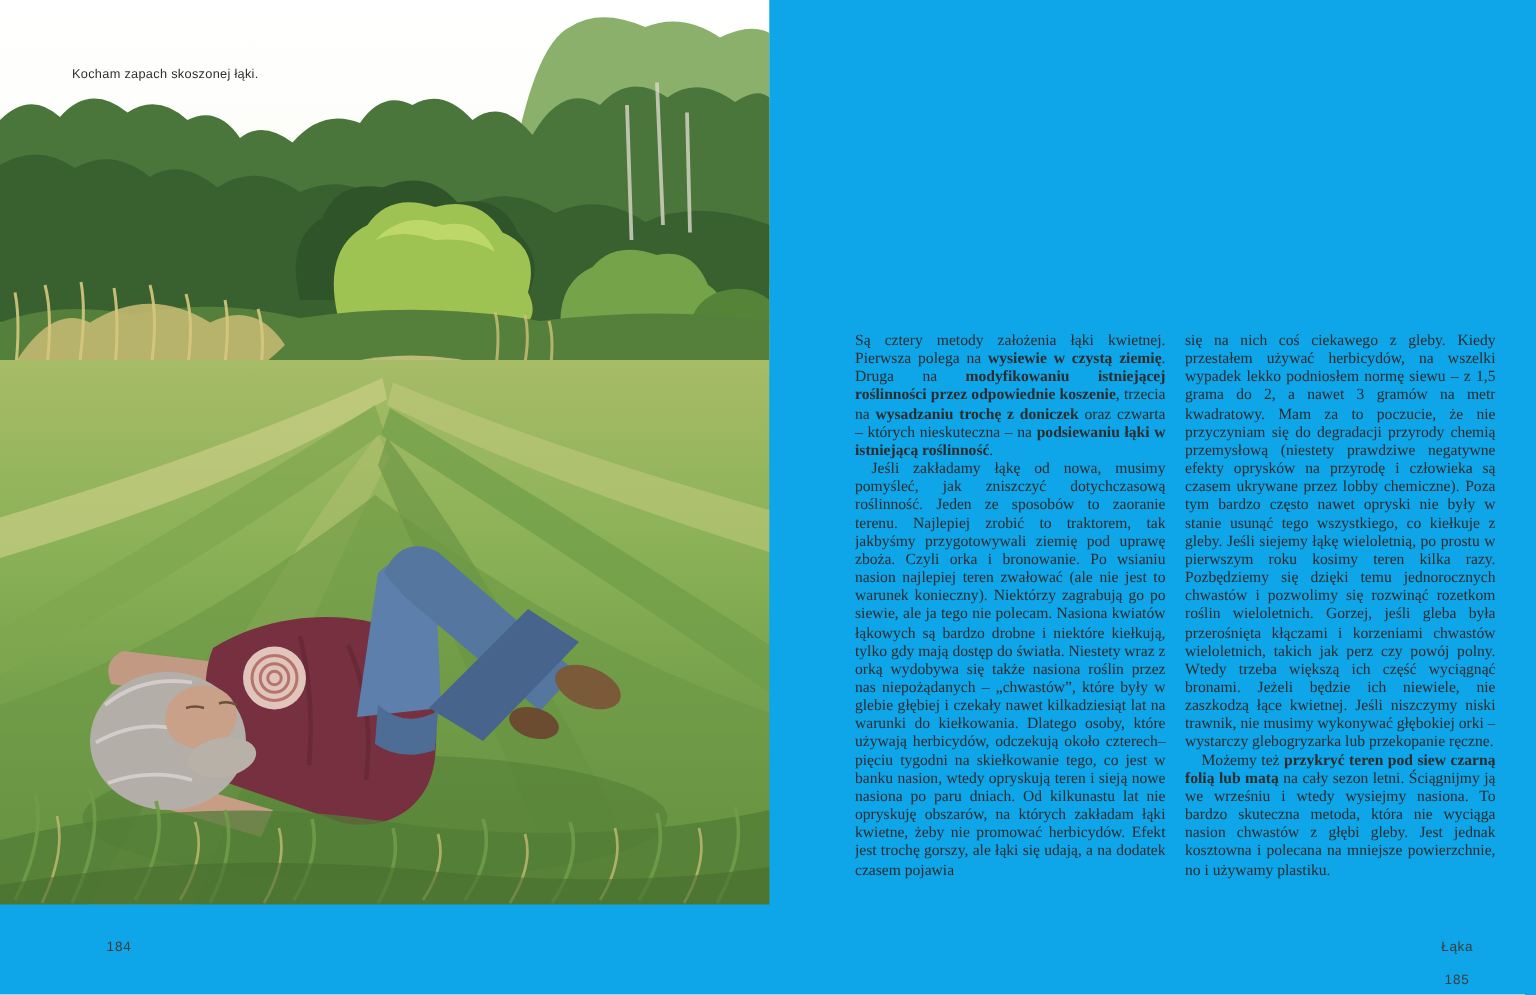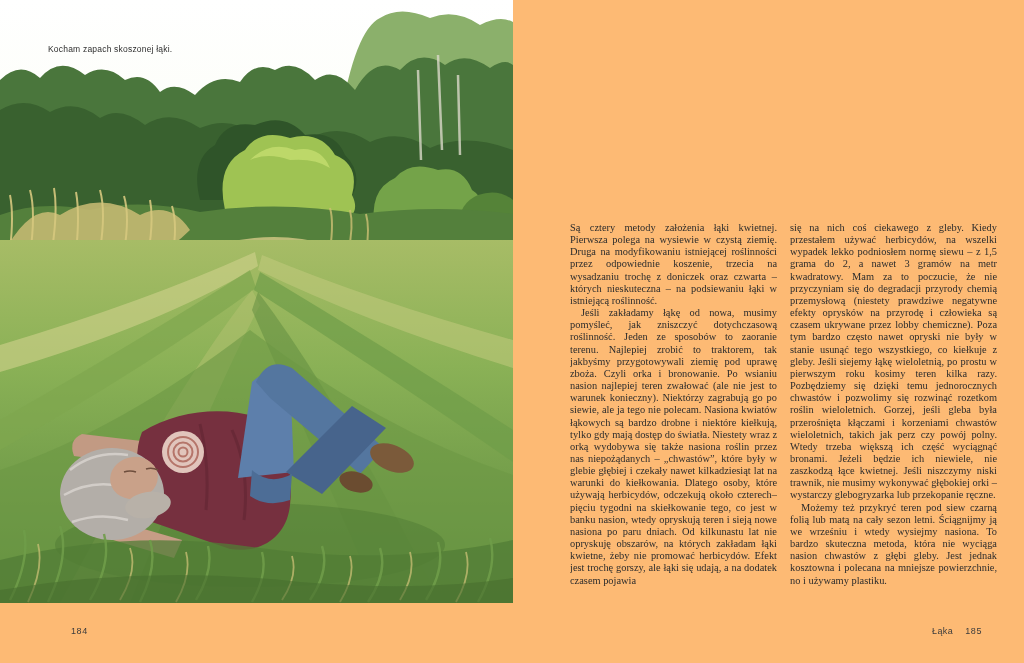--- a/index.html
+++ b/index.html
@@ -1,40 +1,40 @@
 <!DOCTYPE html>
 <html lang="pl"><head>
 <meta charset="utf-8">
 <style>
   html,body{margin:0;padding:0;background:#ffffff;}
   .spread{
     position:relative;
     width:1024px;height:663px;
-    background:#fdba74;
+    background:#0ea5e9;
     overflow:hidden;
     font-family:"Liberation Serif", serif;
   }
   
   .photo-wrap{
     position:absolute;left:0;top:0;width:513px;height:603px;
   }
   .photo-wrap svg{display:block;width:513px;height:603px;}
   .photo-caption{
     position:absolute;left:48px;top:44px;
     font-family:"Liberation Sans", sans-serif;
     font-size:8.5px;letter-spacing:.2px;
     color:#2e2e2e;
   }
   .folio{
     position:absolute;top:626px;
     font-family:"Liberation Sans", sans-serif;
     font-size:9px;color:#3c3c3c;letter-spacing:.6px;
   }
   .folio-left{left:47px;margin-left:24px;}
-  .folio-right{right:42px;display:flex;gap:12px;align-items:center;}
+  .folio-right{right:42px;display:flex;gap:12px;align-items:center;flex-direction:column;}
   .folio-right .label{letter-spacing:.4px;}
   
   .article-title{
     position:absolute;left:560px;top:110px;width:436px;
     text-align:center;
     font-family:"Liberation Serif", serif;
     font-weight:bold;
     font-size:22.5px;line-height:29px;
     color:#1c2430;
     letter-spacing:.2px;
@@ -44,21 +44,21 @@
     display:flex;gap:13px;overflow:hidden;
   }
   .col{
     width:207px;height:100%;
     font-size:10.4px;line-height:12.15px;
     color:#2c2c2c;
     text-align:justify;
   }
   .col p{margin:0;}
   .col p.indent{text-indent:11px;}
-  .col b{font-weight:normal;}
+  .col b{font-weight:bold;}
 </style>
 </head>
 <body>
 
 <div class="spread">
 
   <div class="photo-wrap">
     <svg viewBox="0 0 513 603" xmlns="http://www.w3.org/2000/svg">
       <defs>
         <linearGradient id="sky" x1="0" y1="0" x2="0" y2="1">

